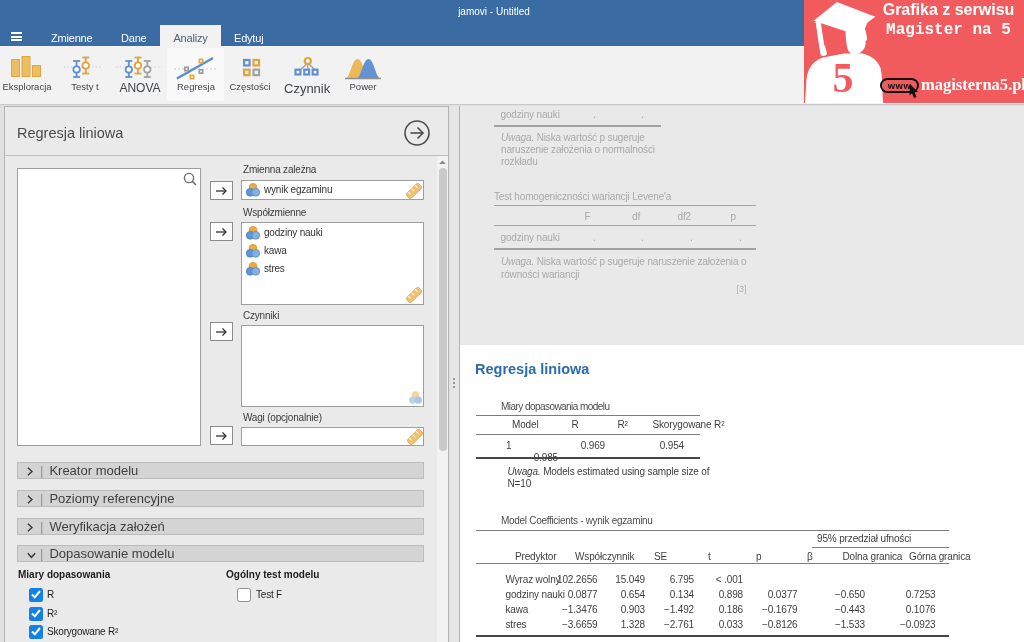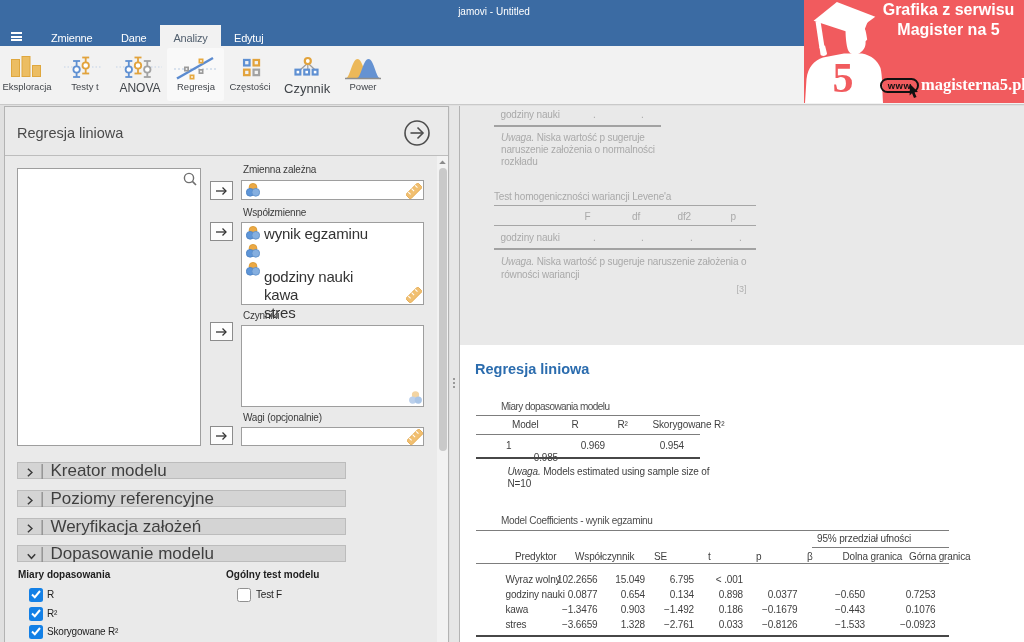--- a/index.html
+++ b/index.html
@@ -2,24 +2,24 @@
 <html><head>
 <meta charset="utf-8">
 <style>
   * { margin:0; padding:0; box-sizing:border-box; }
   html,body { width:1024px; height:642px; overflow:hidden; }
   body { font-family:"Liberation Sans", sans-serif; position:relative; background:#e0e0e0; }
   .abs { position:absolute; }
   .arrbtn { width:23px; height:19px; background:#fdfdfd; border:1px solid #8c8c8c; color:#222;
             font-size:13px; line-height:16px; text-align:center; }
   .flabel { font-size:10px; letter-spacing:-0.2px; color:#3b3b3b; }
-  .vitem  { font-size:15px; letter-spacing:-0.2px; color:#333;margin-top:41px; }
+  .vitem  { font-size:10px; letter-spacing:-0.2px; color:#333; }
   .vicon  { width:14px; height:14px; }
-  .cbar { width:329px; height:17px; background:#d4d4d4; border:1px solid #bcbcbc; color:#3f3f3f;
-          font-size:17px; line-height:15px; }
+  .cbar { width:407px; height:17px; background:#d4d4d4; border:1px solid #bcbcbc; color:#3f3f3f;
+          font-size:13px; line-height:15px; }
   .chev { display:inline-block; margin-left:9px; width:8px; }
   .chev svg { vertical-align:-1px; }
   .pipe { color:#909090; margin:0 6px 0 5px; }
   .cbox { width:14px; height:14px; background:#1380e6; border-radius:2.5px; text-align:center; line-height:11px;}
   .cboxe{ width:14px; height:14px; background:#fff; border:1px solid #909090; border-radius:2.5px; }
   .clab { font-size:10px; letter-spacing:-0.2px; color:#222; }
   .ftxt { font-size:10px; letter-spacing:-0.15px; color:#a9a9a9; }
   .rtxt { font-size:10px; letter-spacing:-0.15px; color:#3f3f3f;padding-left:24px; }
 </style>
 </head>
@@ -150,21 +150,21 @@
   <svg class="abs" style="left:340px;top:50px;" width="46" height="32" viewBox="0 0 46 32">
     <path d="M6,28 C10,28 12,9 17.5,9 C23,9 25,28 29,28 Z" fill="#ecb859"></path>
     <path d="M17,28 C21,28 23,9 28.5,9 C34,9 36,28 40,28 Z" fill="#6592d2"></path>
     <line x1="5" y1="28.5" x2="41" y2="28.5" stroke="#8e8e8e" stroke-width="1.6"></line>
   </svg>
   <div class="abs" style="left:340px;top:81px;width:46px;text-align:center;font-size:9.5px;color:#41454a;">Power</div>
 </div>
 
 <div class="abs" style="left:804px;top:0;width:220px;height:103px;background:#f15b5e;overflow:hidden;">
   <div class="abs" style="left:74px;top:1px;width:141px;text-align:center;color:#fff;font-size:16px;font-weight:bold;">Grafika z serwisu</div>
-  <div class="abs" style="left:74px;top:21px;width:141px;text-align:center;color:#fff;font-size:16px;font-weight:bold;">Magister na 5</div>
+  <div class="abs" style="left:74px;top:21px;width:141px;text-align:center;color:#fff;font-size:16px;font-weight:bold;font-family:Liberation Mono, monospace;">Magister na 5</div>
   <svg class="abs" style="left:0;top:0;" width="110" height="103" viewBox="0 0 110 103">
 
     <path fill="#ffffff" d="M1,103 L2.5,79 C4,67 10,60.5 19,57.5 L40,53.5 L58,53.5 C67,55.5 73.5,60 76.5,68 C78.5,76 78,88 79,103 Z"></path>
 
     <path fill="#ffffff" d="M42,24 C50,20 59.5,23 61.5,30.5 C62.3,33.5 62.6,36 63.2,39.5 L61.5,41.5 C62,45 60.5,49.5 57,52 C52.5,56.5 45.5,55.5 43.5,48.5 C41.8,42 41,30 42,24 Z"></path>
 
     <path fill="#ffffff" d="M50,27 L64,21 L60,31 L51,31.5 Z"></path>
 
     <path fill="#ffffff" d="M9.6,20.8 L32.9,1.9 L71.3,16.8 L48.5,33.5 Z"></path>
 

